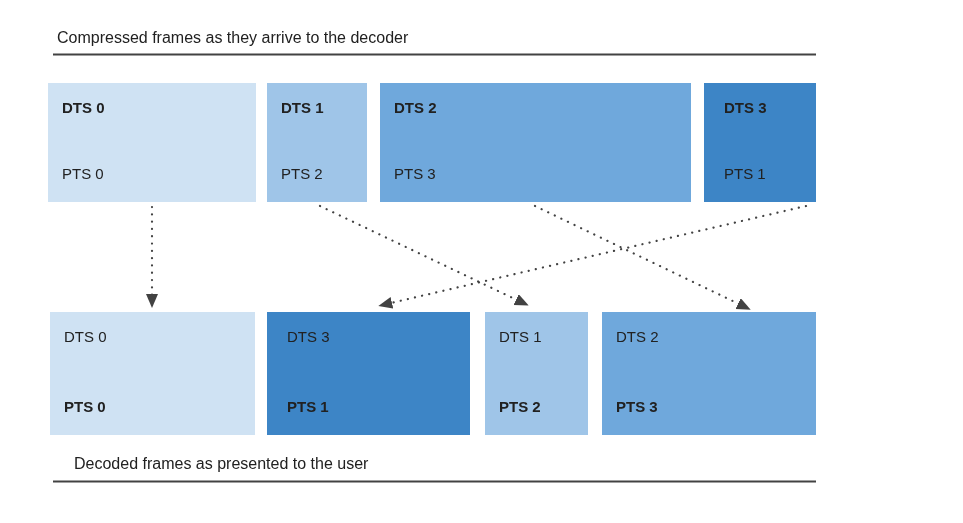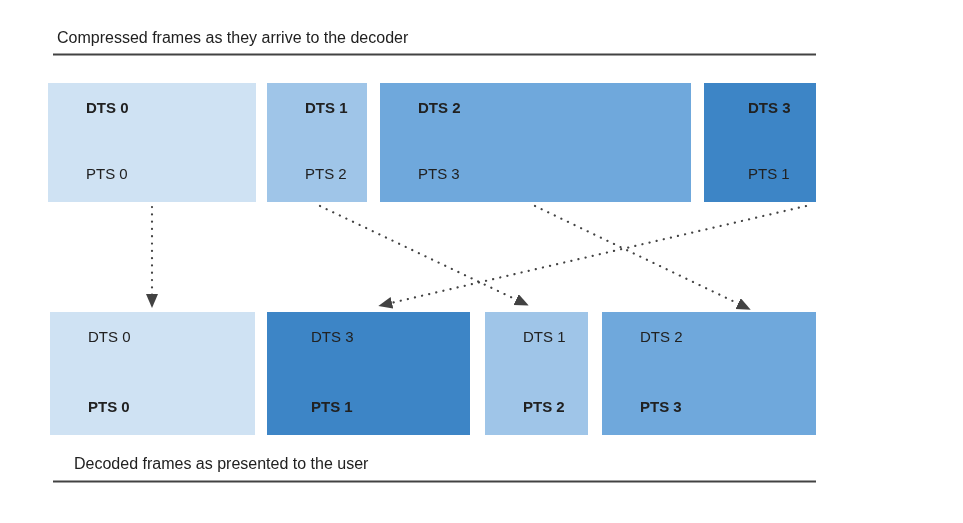--- a/index.html
+++ b/index.html
@@ -28,21 +28,21 @@
   .frame {
     position: absolute;
     box-sizing: border-box;
     display: flex;
     flex-direction: column;
     justify-content: space-between;
     padding: 17px 14px 20px 14px;
     font-size: 15px;
     color: var(--text, #212121);
   }
-  .frame .ts { line-height: 1.1; white-space: nowrap; margin-left: 24px; }
+  .frame .ts { line-height: 1.1; white-space: nowrap; }
   .frame .em { font-weight: 700; }
 
   .tone-light   { background: var(--frame_light,  #cfe2f3); }
   .tone-lighter { background: var(--frame_medium_light, #9fc5e8); }
   .tone-medium  { background: var(--frame_medium, #6fa8dc); }
   .tone-dark    { background: var(--frame_dark,   #3d85c6); padding-left: 20px; }
 
   
   #t1 { left: 48px;  top: 83px; width: 208px; height: 119px; }
   #t2 { left: 267px; top: 83px; width: 100px; height: 119px; }

